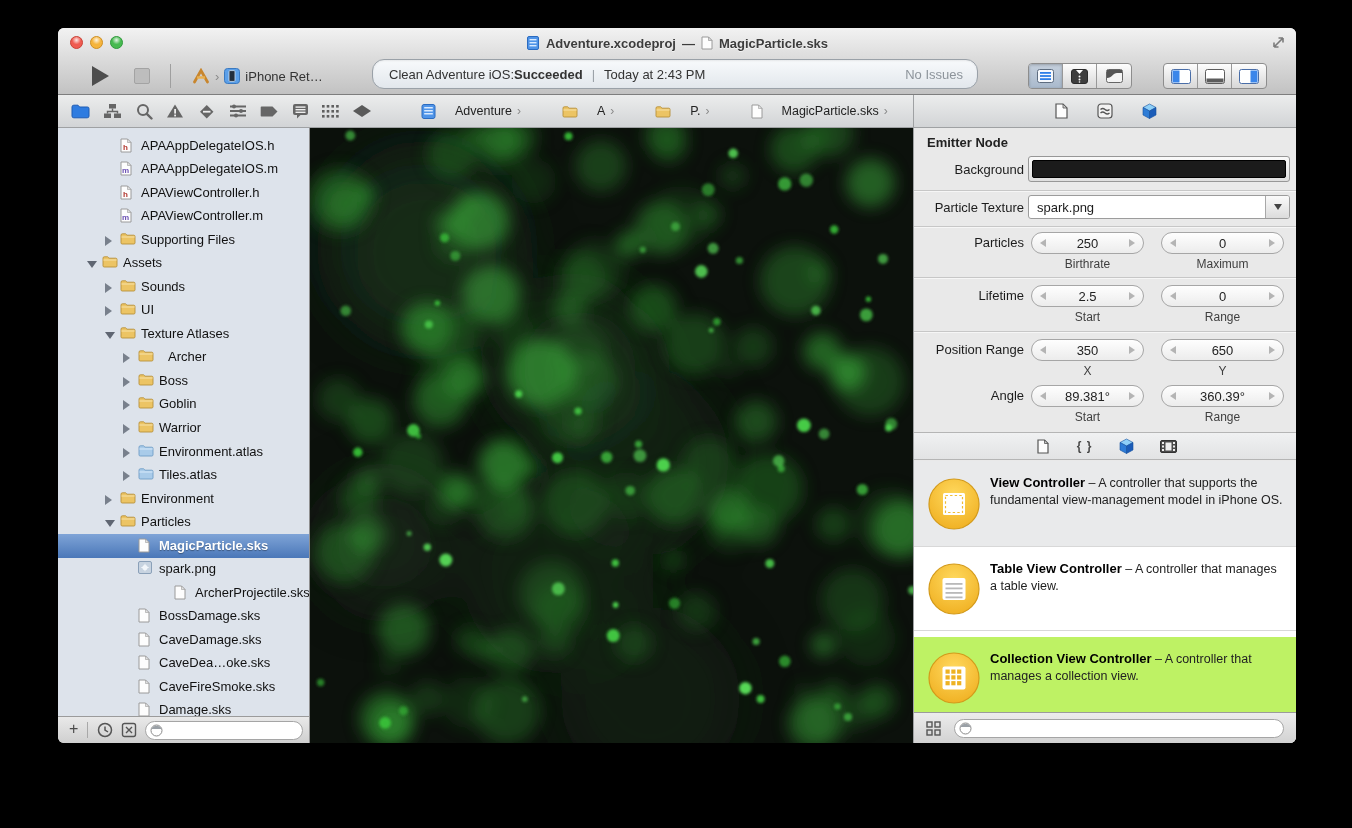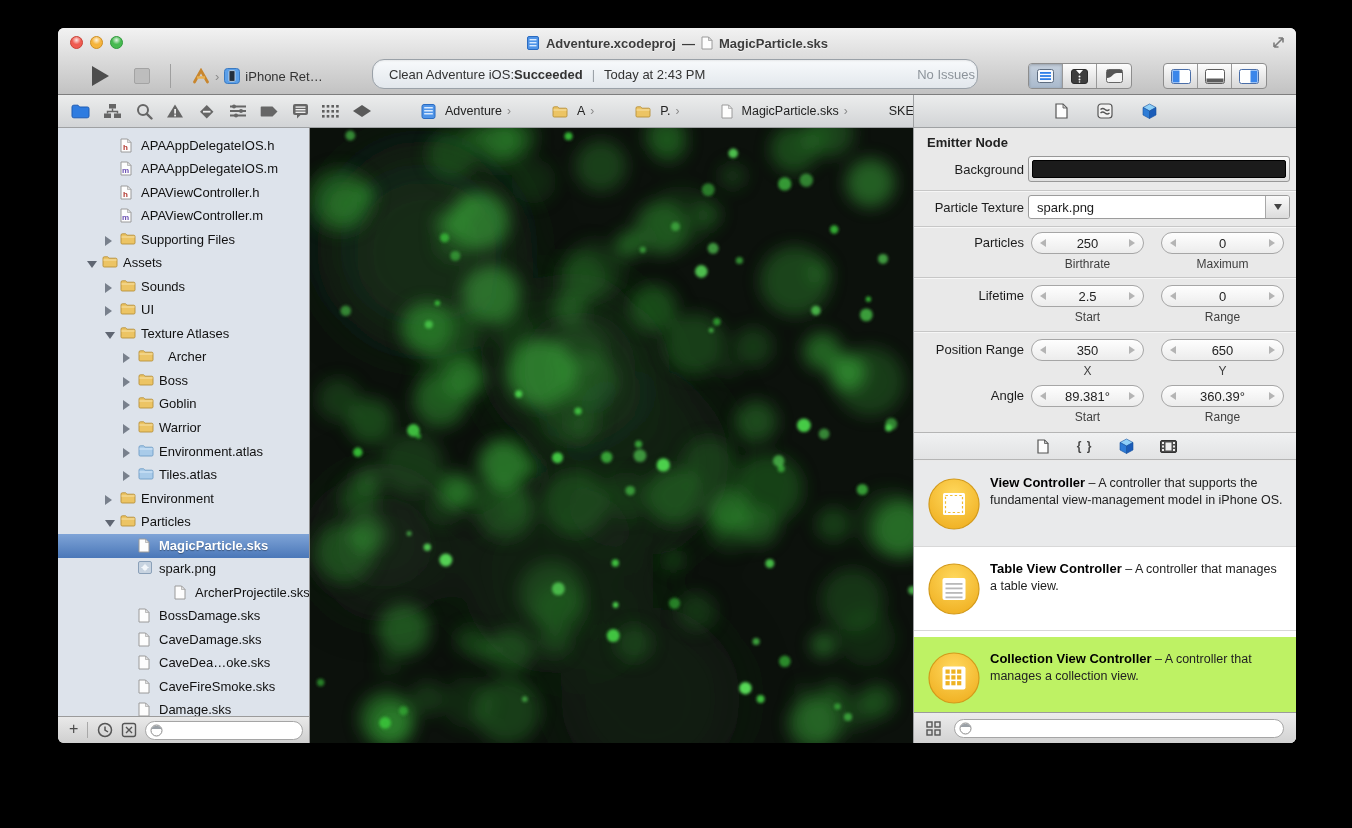--- a/index.html
+++ b/index.html
@@ -25,33 +25,33 @@
   .tsep{position:absolute;top:36px;width:1px;height:24px;background:#9f9f9f;}
   .scheme{position:absolute;left:134px;top:36px;height:24px;display:flex;align-items:center;gap:5px;
     font-size:13px;color:#333;}
   .chev{color:#8a8a8a;font-size:13px;}
   .activity{position:absolute;left:314px;top:31px;width:606px;height:30px;border:1px solid #9aa1a8;border-radius:12px;
     background:linear-gradient(#f8fafc,#e2e7ec);display:flex;align-items:center;font-size:13px;color:#333;
     box-shadow:inset 0 1px 2px rgba(0,0,0,.08);}
   .activity .task{margin-left:16px;}
   .activity b{font-weight:bold;}
   .activity .adiv{color:#9aa0a6;margin:0 9px;}
-  .activity .issues{margin-left:auto;margin-right:2px;color:#8d949b;}
+  .activity .issues{margin-left:auto;margin-right:14px;color:#8d949b;}
   .seg{position:absolute;top:35px;height:26px;display:flex;border:1px solid #8d8d8d;border-radius:4px;overflow:hidden;
     background:linear-gradient(#fdfdfd,#d7d7d7);}
   .seg .cell{width:34px;height:24px;display:flex;align-items:center;justify-content:center;border-right:1px solid #989898;cursor:pointer;}
   .seg .cell:last-child{border-right:none;}
   .seg .cell.sel{background:linear-gradient(#c6d1de,#a9b9cc);box-shadow:inset 0 1px 3px rgba(0,0,0,.25);}
   
   .bar{position:absolute;top:67px;height:33px;background:linear-gradient(#eceded,#d2d4d6);border-bottom:1px solid #9fa1a3;}
   .navbar{left:0;width:252px;display:flex;align-items:center;gap:13px;padding-left:13px;}
   .navbar .nico{width:19px;height:19px;display:flex;align-items:center;justify-content:center;cursor:pointer;}
   .jumpbar{left:252px;width:603px;display:flex;align-items:center;font-size:12.5px;color:#222;}
   .jumpbar .jsep{width:1px;height:18px;background:#aaa;margin:0 7px;}
-  .jitem{display:flex;align-items:center;gap:9px;cursor:pointer;padding-left:36px;}
+  .jitem{display:flex;align-items:center;gap:19px;cursor:pointer;padding-left:36px;}
   .jchev{color:#8a8a8a;margin:0 5px;font-size:12px;}
   .tri{width:0;height:0;cursor:pointer;}
   .tri.back{border-right:9px solid #5a5a5a;border-top:6px solid transparent;border-bottom:6px solid transparent;}
   .tri.fwd{border-left:9px solid #5a5a5a;border-top:6px solid transparent;border-bottom:6px solid transparent;}
   .insptabs{left:855px;width:383px;border-left:1px solid #9fa1a3;display:flex;align-items:center;justify-content:center;gap:24px;}
   .itab{width:20px;height:20px;display:flex;align-items:center;justify-content:center;cursor:pointer;}
   
   .navigator{position:absolute;left:0;top:100px;width:252px;height:588px;background:#dde3eb;overflow:hidden;border-right:1px solid #8f8f8f;}
   .trow{position:absolute;left:0;width:252px;height:24px;font-size:13px;color:#111;cursor:pointer;}
   .trow .disc{position:absolute;top:8px;}

